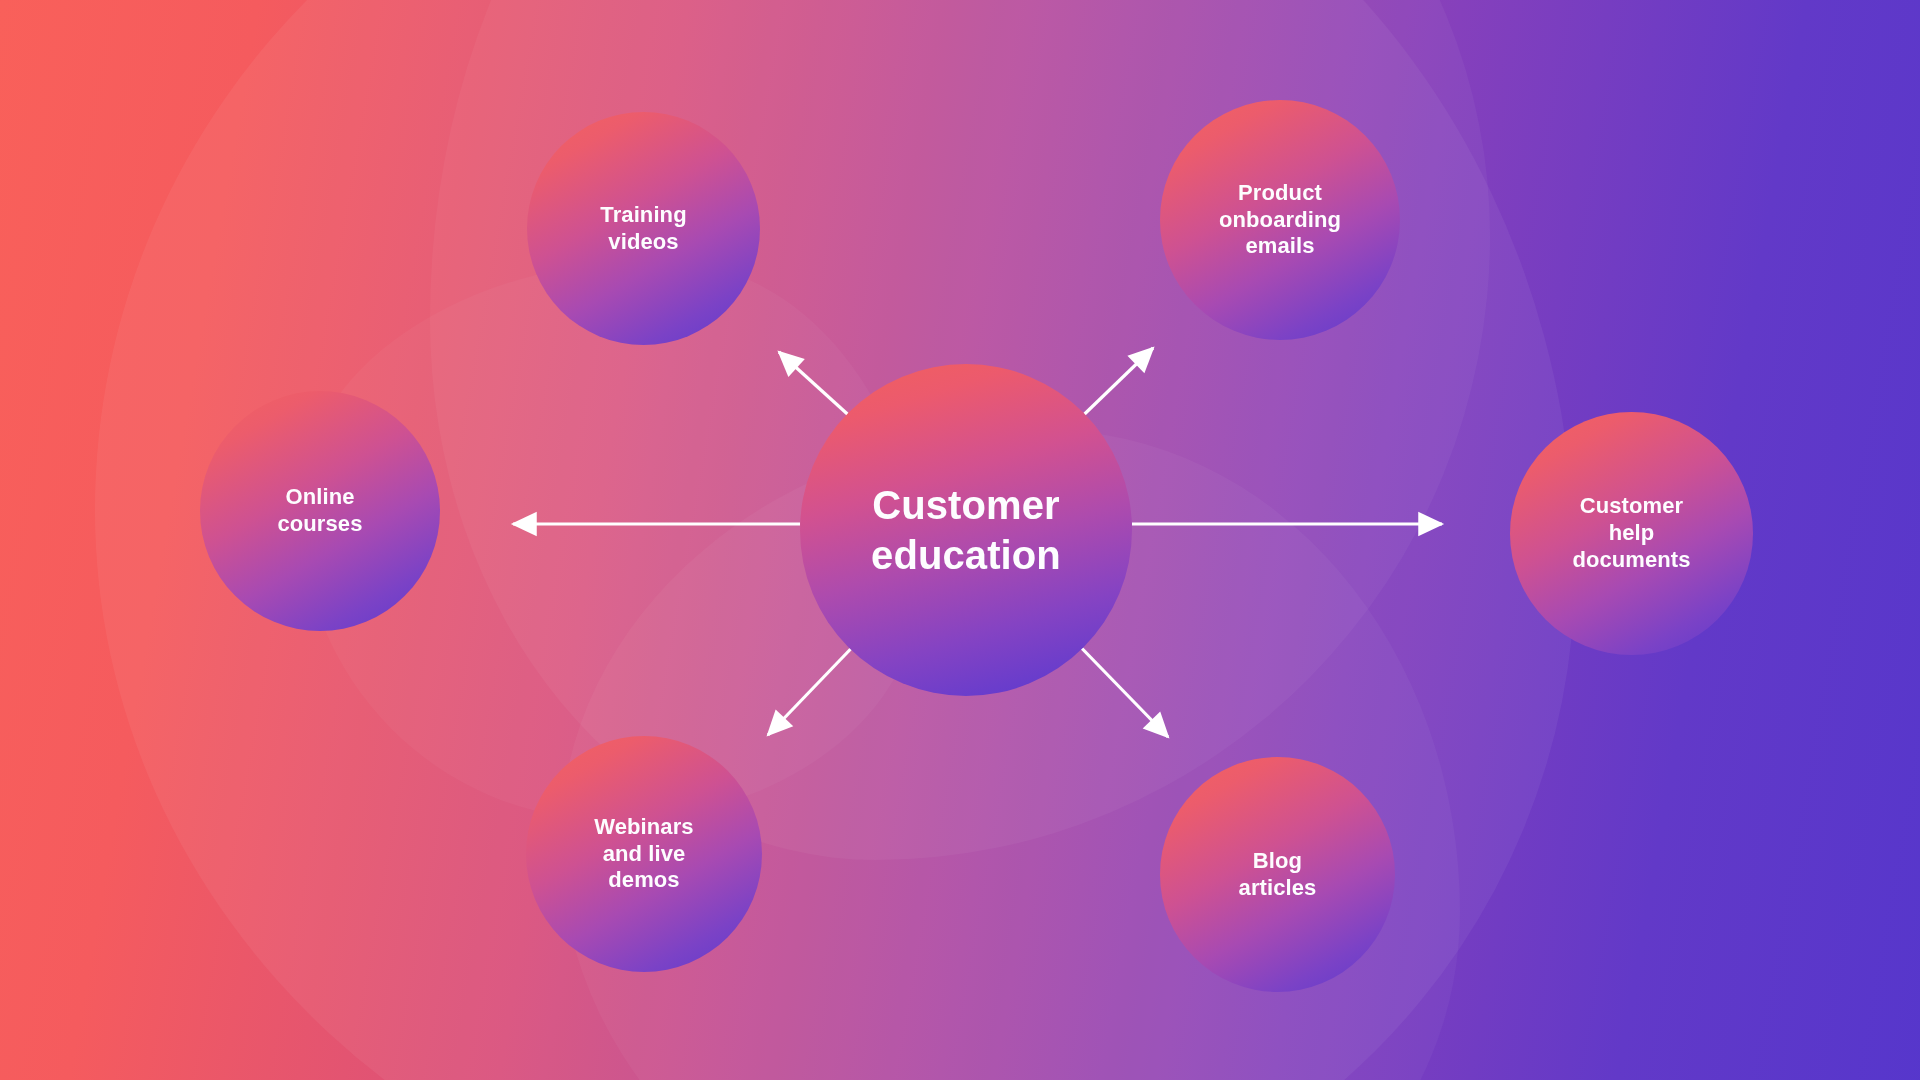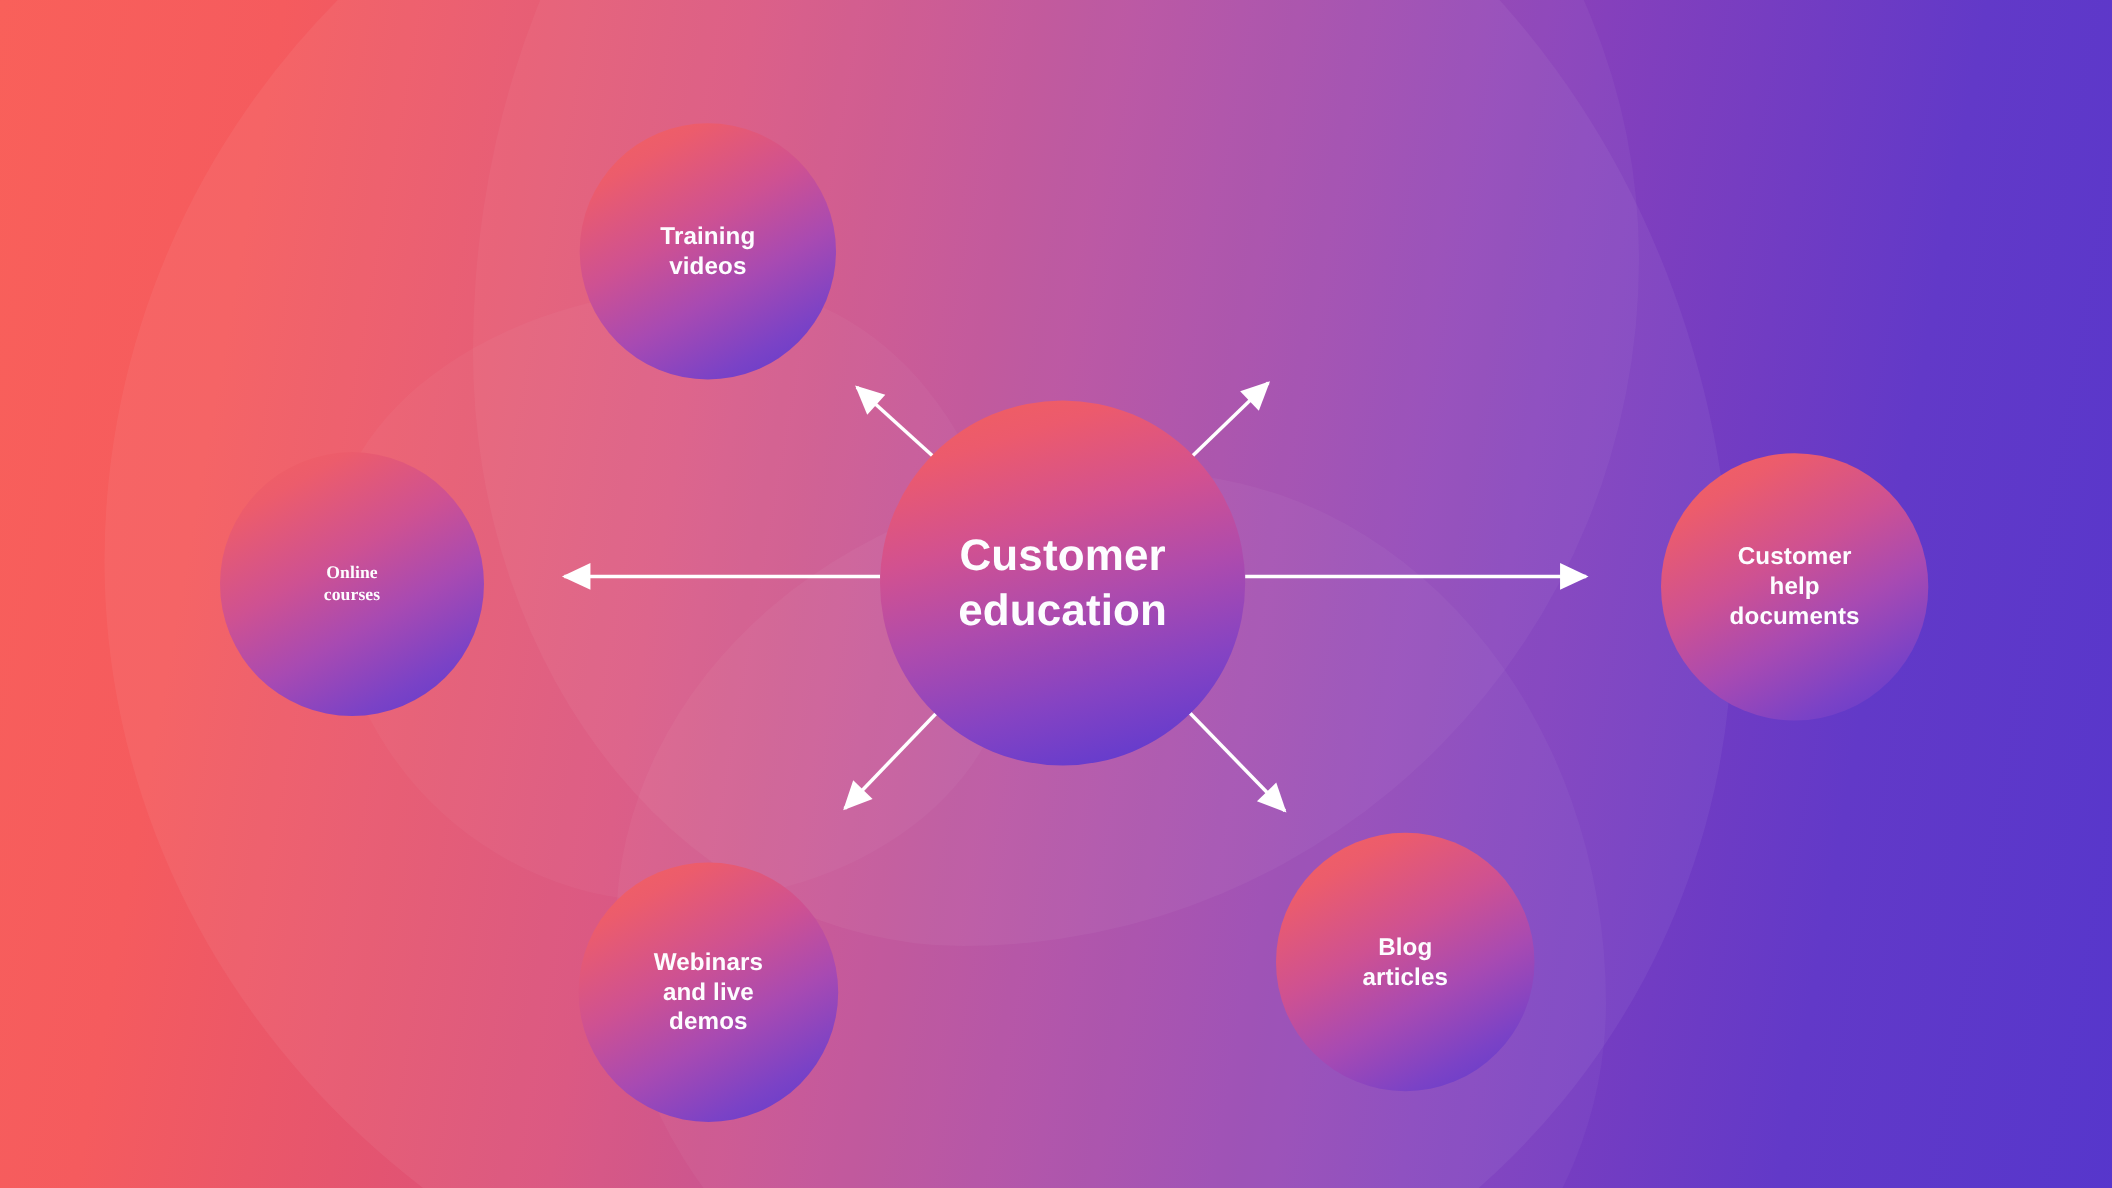--- a/index.html
+++ b/index.html
@@ -126,36 +126,35 @@
   }
   #node-product-onboarding-emails {
     left: 1160px;
     top: 100px;
     width: 240px;
     height: 240px;
     font-size: 22px;
   }
   #node-online-courses {
     left: 200px;
-    top: 411px;
+    top: 391px;
     width: 240px;
     height: 240px;
-    font-size: 16px;
-    font-family: Liberation Serif, serif;
+    font-size: 22px;
   }
   #node-customer-help-documents {
     left: 1510px;
     top: 412px;
     width: 243px;
     height: 243px;
     font-size: 22px;
   }
   #node-webinars-live-demos {
     left: 526px;
-    top: 784px;
+    top: 736px;
     width: 236px;
     height: 236px;
     font-size: 22px;
   }
   #node-blog-articles {
     left: 1160px;
     top: 757px;
     width: 235px;
     height: 235px;
     font-size: 22px;
@@ -189,20 +188,25 @@
     <line x1="866" y1="633" x2="768" y2="735" stroke="#ffffff" stroke-width="3.2" marker-end="url(#ah)"></line>
 
     <line x1="1067" y1="633" x2="1168" y2="737" stroke="#ffffff" stroke-width="3.2" marker-end="url(#ah)"></line>
   </svg>
 
   <div class="node" id="node-training-videos">
     <span class="label">Training
 videos</span>
   </div>
 
+  <div class="node" id="node-product-onboarding-emails">
+    <span class="label">Product
+onboarding
+emails</span>
+  </div>
 
   <div class="node" id="node-online-courses">
     <span class="label">Online
 courses</span>
   </div>
 
   <div class="node" id="node-customer-help-documents">
     <span class="label">Customer
 help
 documents</span>

